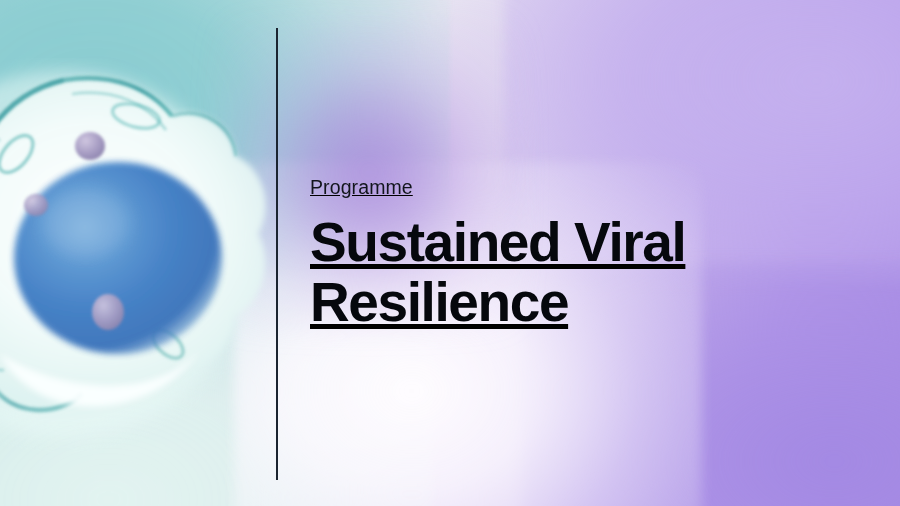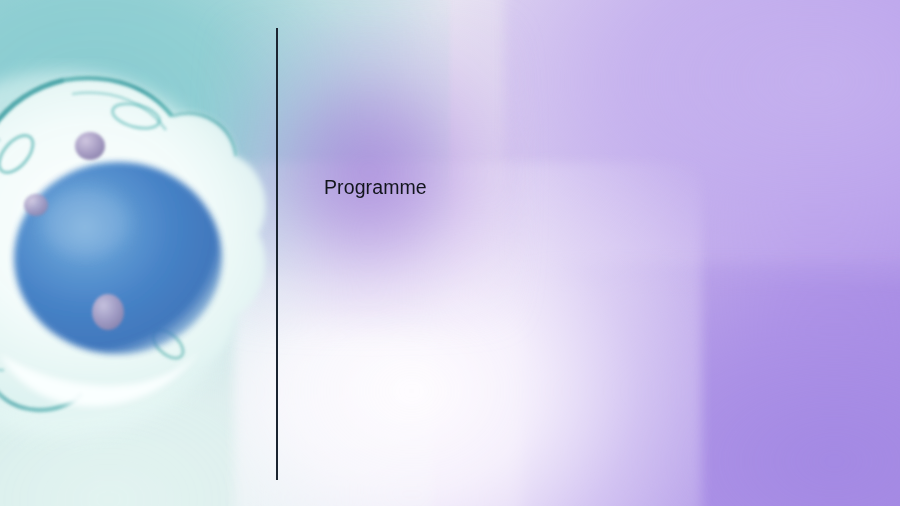--- a/index.html
+++ b/index.html
@@ -126,23 +126,24 @@
     left: 276px;
     top: 28px;
     width: 1.6px;
     height: 452px;
     background: #1b2430;
   }
 
   
   .text-block {
     position: absolute;
-    left: 324px;
+    left: 310px;
     top: 176px;
     width: 470px;
+    text-decoration: underline;
   }
   .eyebrow {
     font-size: 19.5px;
     font-weight: 400;
     color: #12151c;
     letter-spacing: 0.1px;
     line-height: 1.2;
     margin: 0 0 14px 0;
   }
   .headline {
@@ -260,15 +261,17 @@
 
       <path filter="url(#softBlur)" opacity="0.95" fill="#fbffff" d="M150,296 C186,318 232,332 282,326 C310,322 334,310 350,292
                C330,322 296,344 254,348 C206,352 168,330 150,296 Z"></path>
     </svg>
   </div>
 
   <div class="divider"></div>
 
   <div class="text-block">
     <p class="eyebrow">Programme</p>
+    <h1 class="headline">Sustained Viral
+Resilience</h1>
   </div>
 
 </div>
 
 </body></html>

